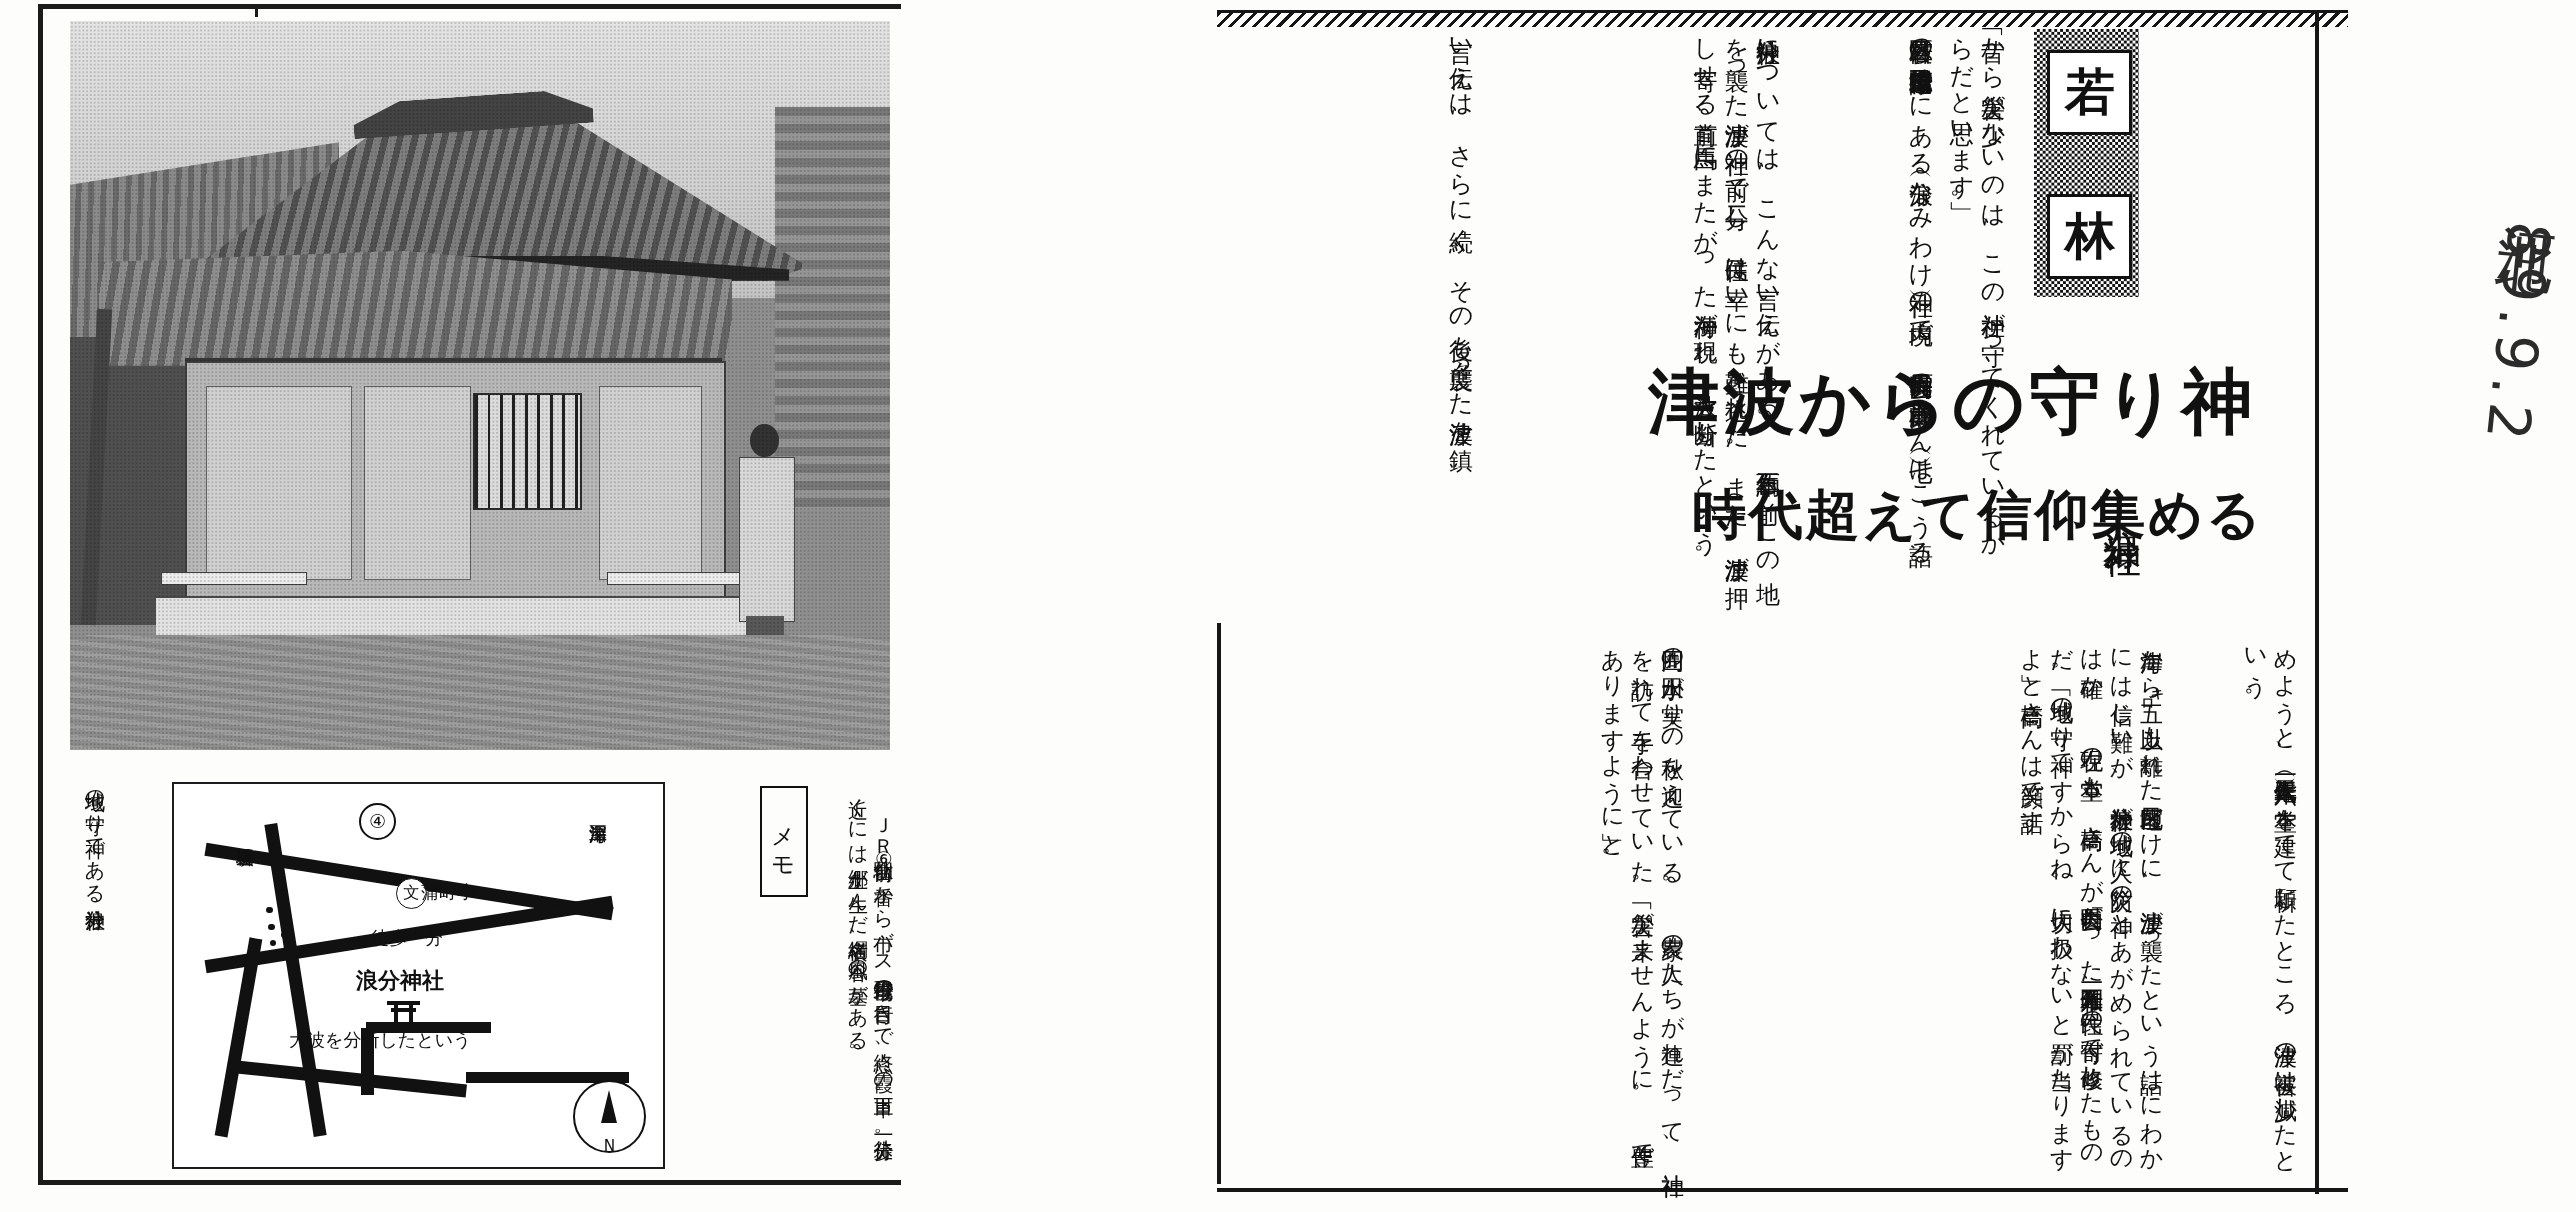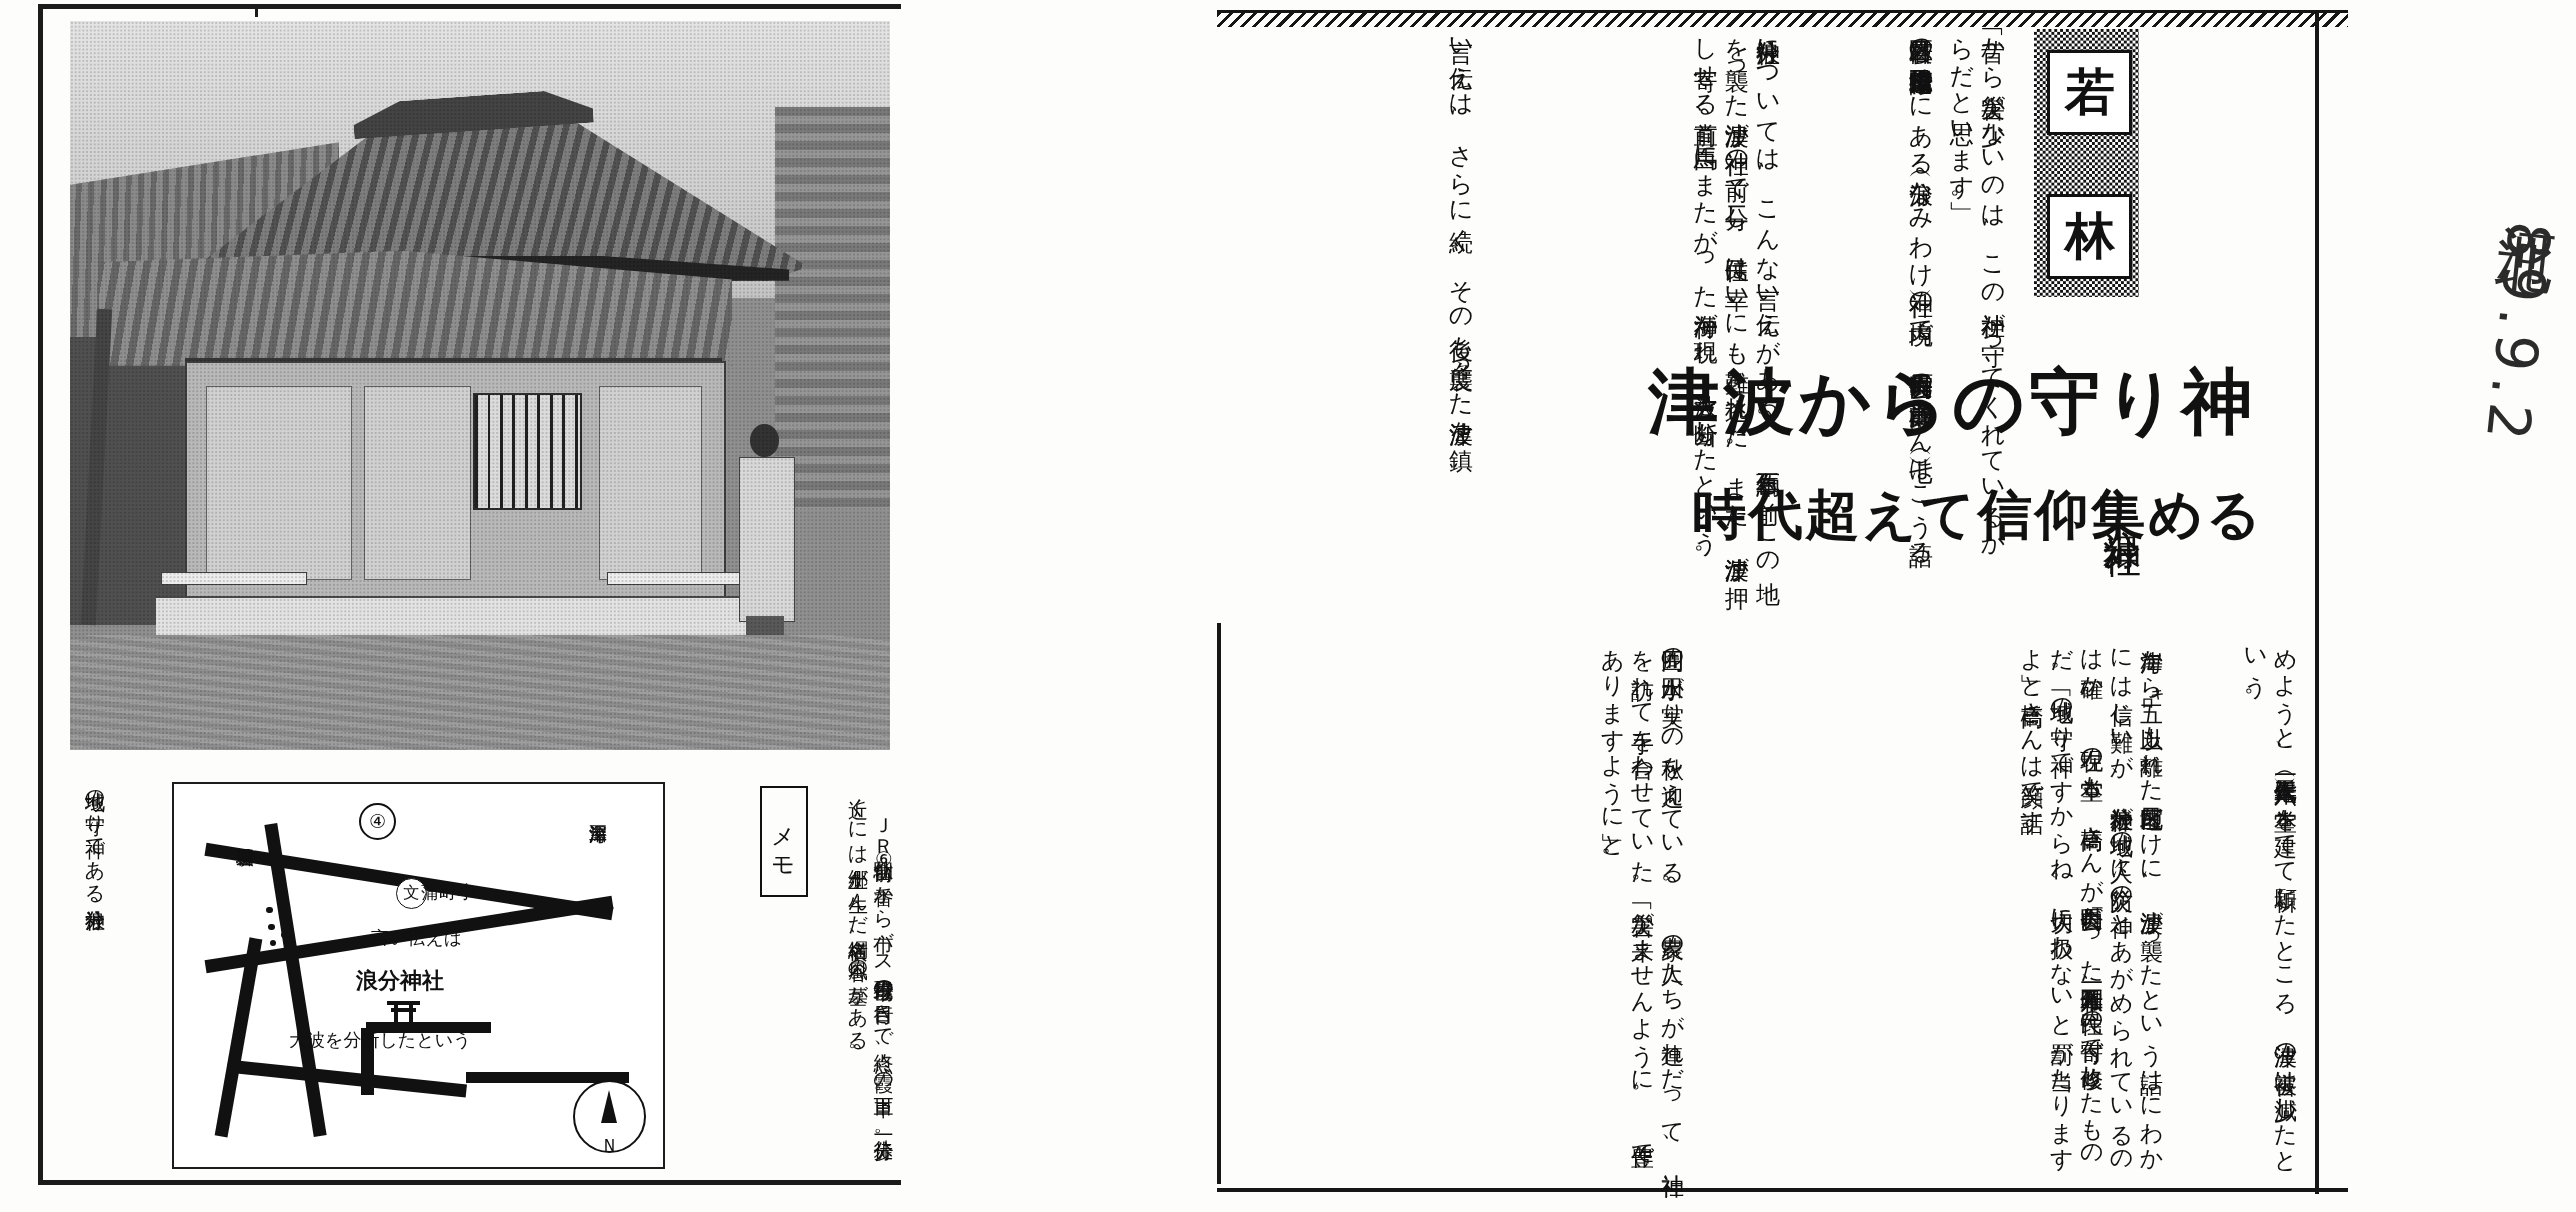--- a/index.html
+++ b/index.html
@@ -533,21 +533,21 @@
       <div class="road" style="left:192px; top:238px; width:125px; height:11.5px;"></div>
       <div class="road" style="left:292px; top:288px; width:163px; height:11.5px;"></div>
 
       <div class="circle-num" style="left:185px; top:19px;">④</div>
 
       <div class="map-label v" style="left:412px; top:27px;">至深沼海岸</div>
 
       <div class="school-mark" style="left:222px; top:94px;">文</div>
       <div class="map-label" style="left:247px; top:96px;">蒲町小</div>
 
-      <div class="map-label" style="left:197px; top:142px;">言い伝えは</div>
+      <div class="map-label" style="left:197px; top:142px;">徒歩一分</div>
 
       <div class="tomb-dots" style="left:92px; top:123px;">
         <span style="left:0; top:0;"></span>
         <span style="left:13.4px; top:5.8px;"></span>
         <span style="left:1.9px; top:17px;"></span>
         <span style="left:15.3px; top:25px;"></span>
         <span style="left:3.8px; top:33px;"></span>
       </div>
       <div class="map-label v" style="left:59px; top:50px;">遠見塚古墳</div>
 

